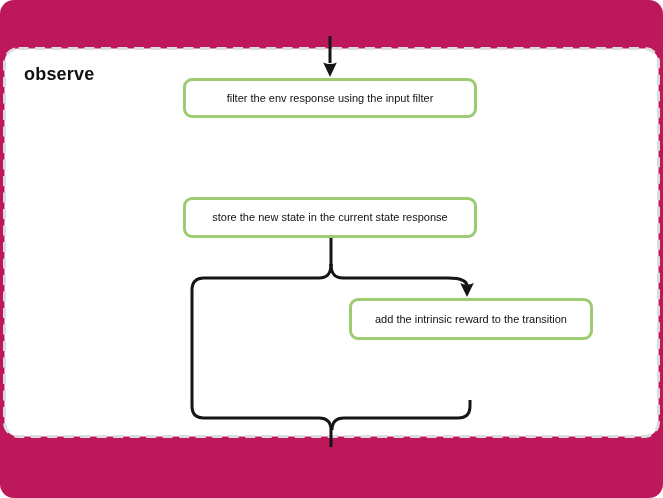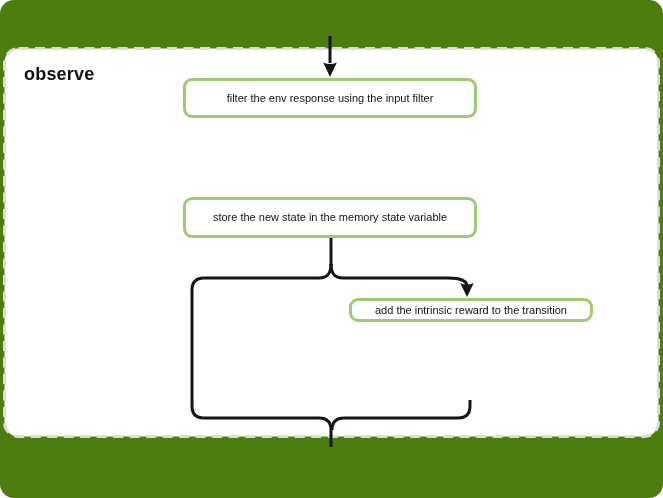--- a/index.html
+++ b/index.html
@@ -1,19 +1,19 @@
 <!DOCTYPE html>
 <html><head>
 <meta charset="utf-8">
 <style>
   html,body{margin:0;padding:0;background:#ffffff;}
   .stage{
     position:relative;
     width:663px;height:498px;
-    background:#4d7c0f;
+    background:#be185d;
     border-radius:14px;
     overflow:hidden;
     font-family:"Liberation Sans", sans-serif;
   }
   .connectors{position:absolute;left:0;top:0;width:663px;height:498px;}
   .title{
     position:absolute;left:24px;top:64px;
     font-size:18px;font-weight:bold;color:#111111;
     letter-spacing:.2px;
   }
@@ -24,21 +24,21 @@
     border-radius:9px;
     box-sizing:border-box;
     display:flex;align-items:center;justify-content:center;
     text-align:center;
     font-size:11px;line-height:1.3;color:#111111;
     padding:2px 6px;
   }
   .node-filter        {left:183px;top:78px; width:294px;height:40px;}
   .node-create        {left:183px;top:137px;width:294px;height:44px;}
   .node-store-state   {left:183px;top:197px;width:294px;height:41px;}
-  .node-add-reward    {left:349px;top:298px;width:244px;height:24px;}
+  .node-add-reward    {left:349px;top:298px;width:244px;height:42px;}
   .node-store-trans   {left:349px;top:358px;width:244px;height:42px;}
   .condition{
     position:absolute;left:347px;top:256px;
     font-size:12px;font-weight:bold;color:#111111;
     white-space:nowrap;
   }
 </style>
 </head>
 <body>
 
@@ -63,19 +63,19 @@
 
     <path d="M 330 77 L 323.2 62.5 Q 330 65.5 336.8 62.5 Z" fill="#151515"></path>
     <path d="M 467 297 L 460.2 283 Q 467 286 473.8 283 Z" fill="#151515"></path>
   </svg>
 
   <div class="title">observe</div>
 
   <div class="node node-filter">filter the env response using the input filter</div>
 
 
-  <div class="node node-store-state">store the new state in the memory state variable</div>
+  <div class="node node-store-state">store the new state in the current state response</div>
 
 
   <div class="node node-add-reward">add the intrinsic reward to the transition</div>
 
 
 </div>
 
 </body></html>

